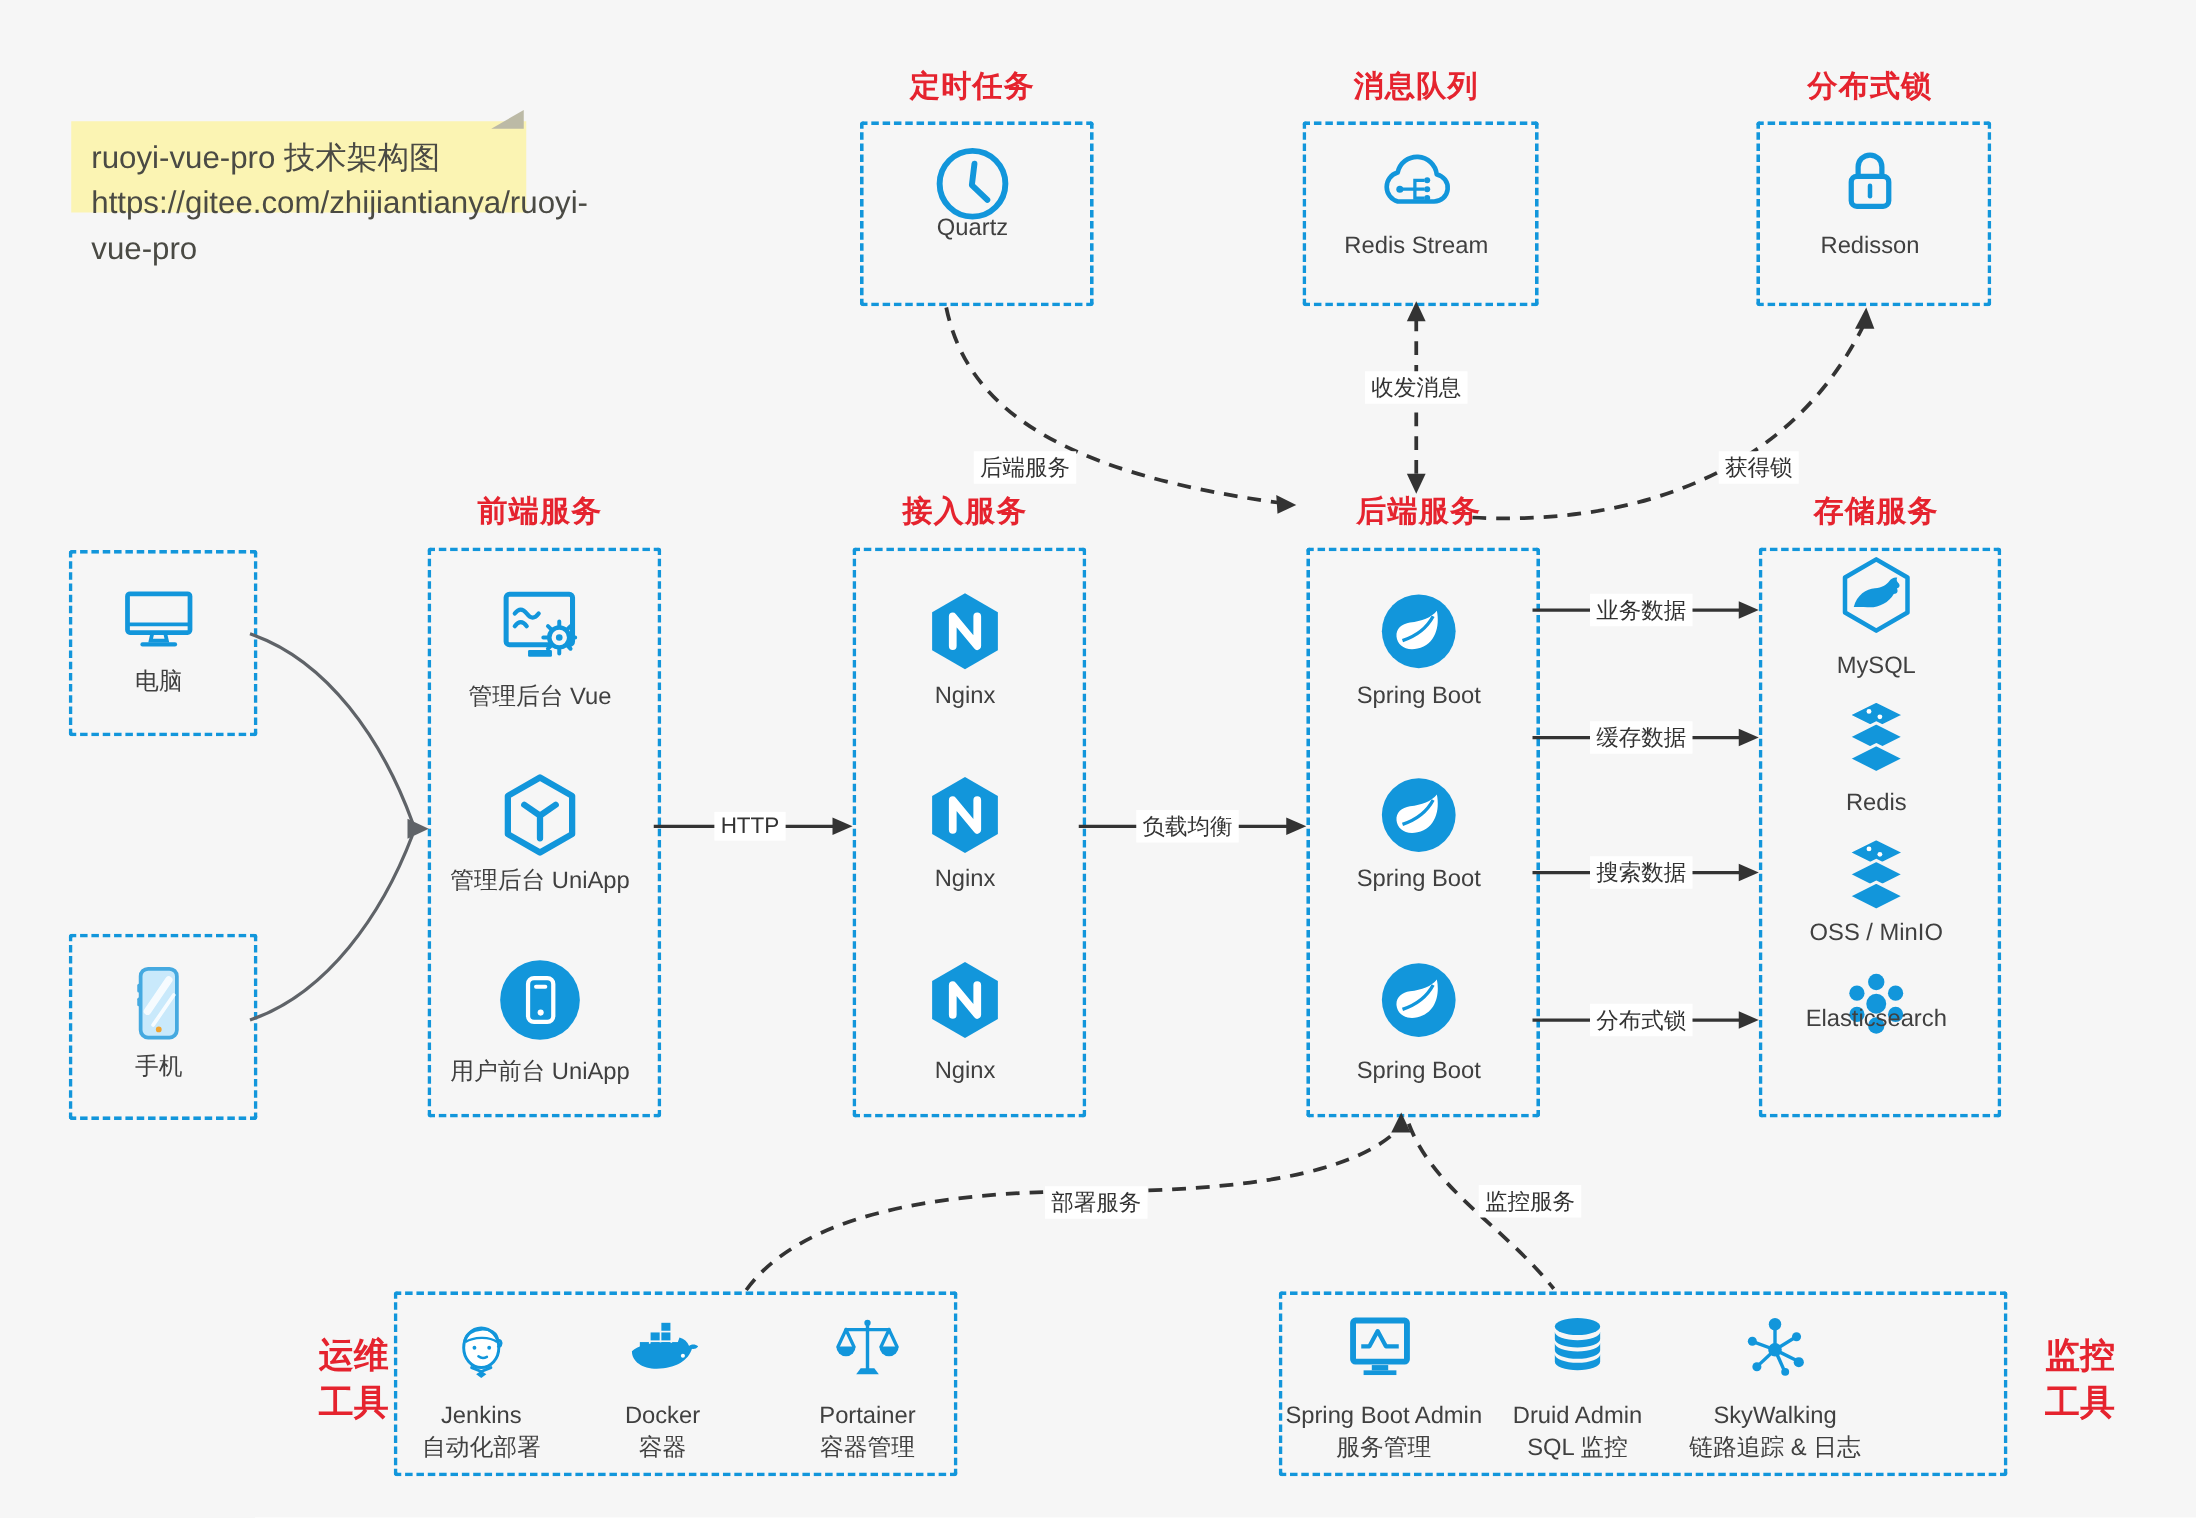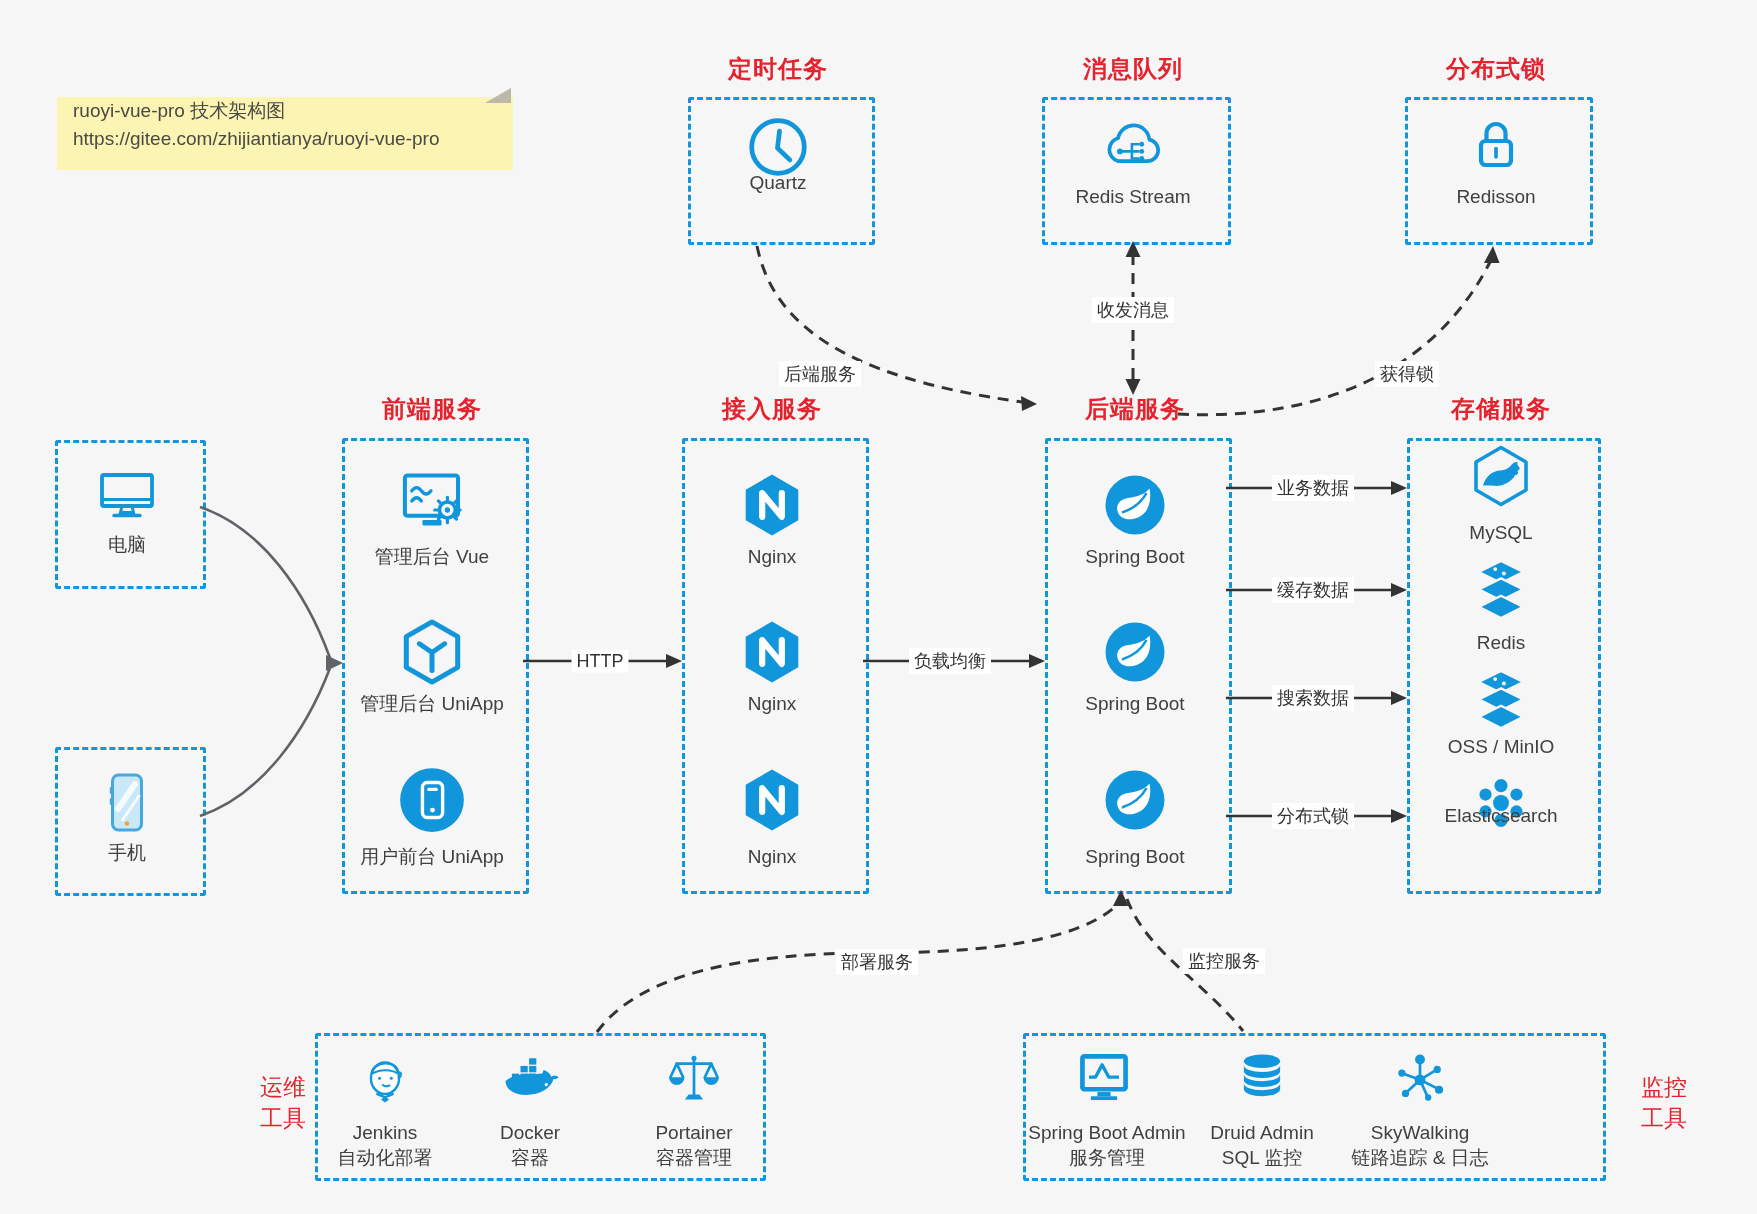--- a/index.html
+++ b/index.html
@@ -8,30 +8,30 @@
   }
   html,body{margin:0;padding:0;background:#fff;}
   .canvas{
     position:relative;width:1757px;height:1214px;background:var(--bg);
     font-family:"Liberation Sans","DejaVu Sans",sans-serif;overflow:hidden;
   }
   .dash-box{position:absolute;border:3px dashed var(--accent);border-radius:3px;z-index:1;}
   .gtitle{position:absolute;transform:translate(-50%,-50%);color:var(--title-red);
     font-size:24px;font-weight:bold;white-space:nowrap;z-index:2;letter-spacing:1px;}
   .stitle{position:absolute;transform:translate(-50%,-50%);color:var(--title-red);
-    font-size:23px;font-weight:normal;text-align:center;line-height:1.35;z-index:2;}
+    font-size:28px;font-weight:bold;text-align:center;line-height:1.35;z-index:2;}
   .ni{position:absolute;transform:translate(-50%,-50%);z-index:2;color:var(--accent);}
   .ni svg{display:block;width:100%;height:100%;}
   .nl{position:absolute;transform:translate(-50%,-50%);font-size:19px;color:var(--text);
     white-space:nowrap;z-index:2;}
   .edges{position:absolute;left:0;top:0;z-index:2;pointer-events:none;}
   .chip{position:absolute;transform:translate(-50%,-50%);background:#fff;padding:1px 5px;
     font-size:18px;color:var(--edge);white-space:nowrap;z-index:3;}
-  .note{position:absolute;left:57px;top:97px;width:456px;height:73px;background:var(--note-bg);
-    box-sizing:border-box;padding:0 16px;font-size:19px;color:#4a4a44;line-height:1.45;z-index:2;}
+  .note{position:absolute;left:57px;top:97px;width:364px;height:73px;background:var(--note-bg);
+    box-sizing:border-box;padding:11px 16px;font-size:25px;color:#4a4a44;line-height:1.45;z-index:2;}
   .note-fold{position:absolute;right:2px;top:-9px;width:0;height:0;
     border-bottom:15px solid #bcbaa6;border-left:26px solid transparent;}
 </style>
 </head>
 <body>
 
 <div class="canvas">
 
   <div class="note">
     <div class="note-fold"></div>

